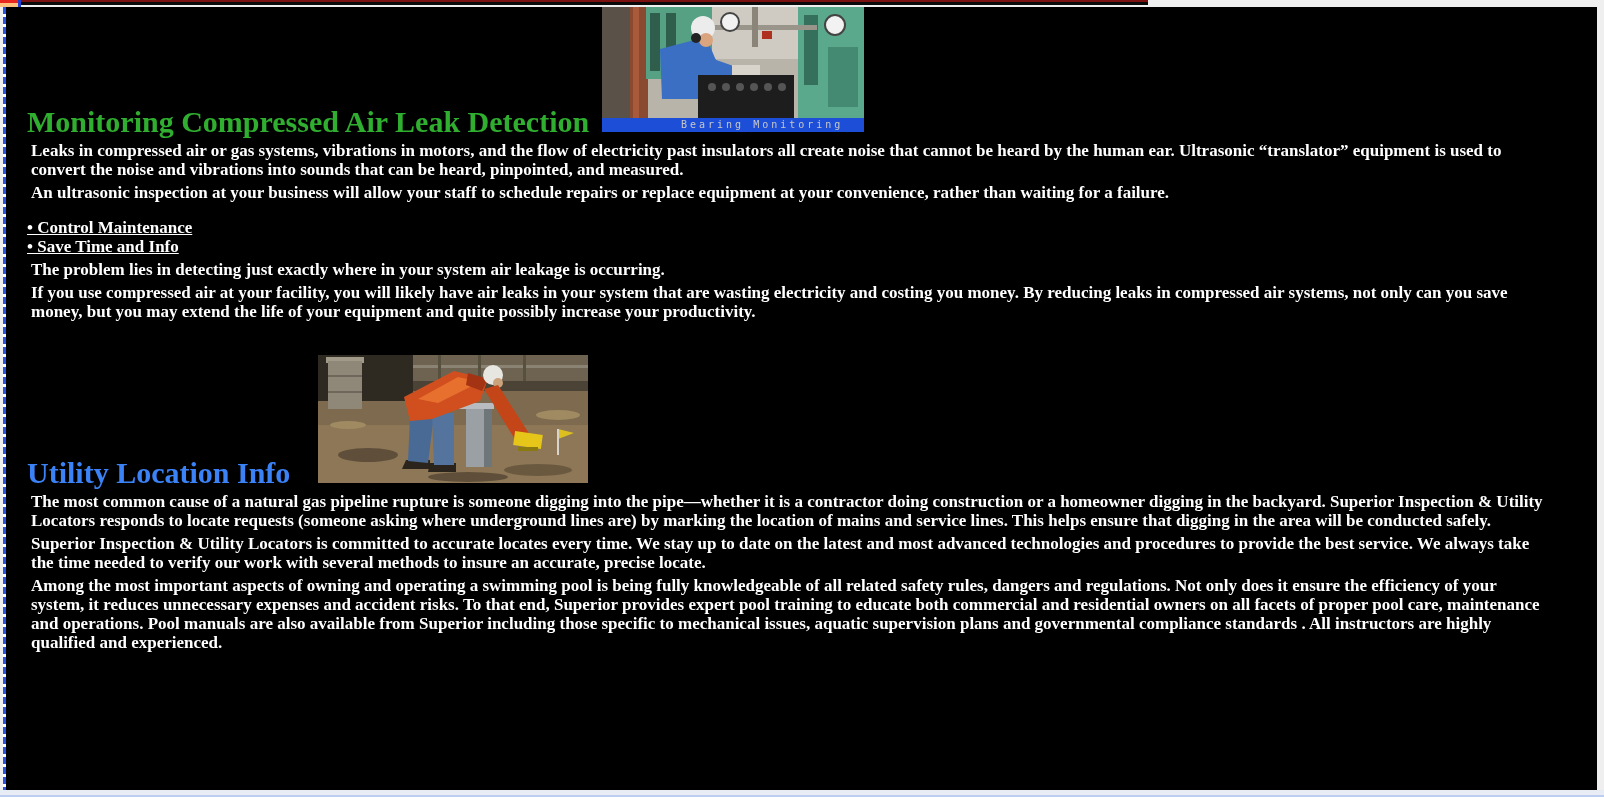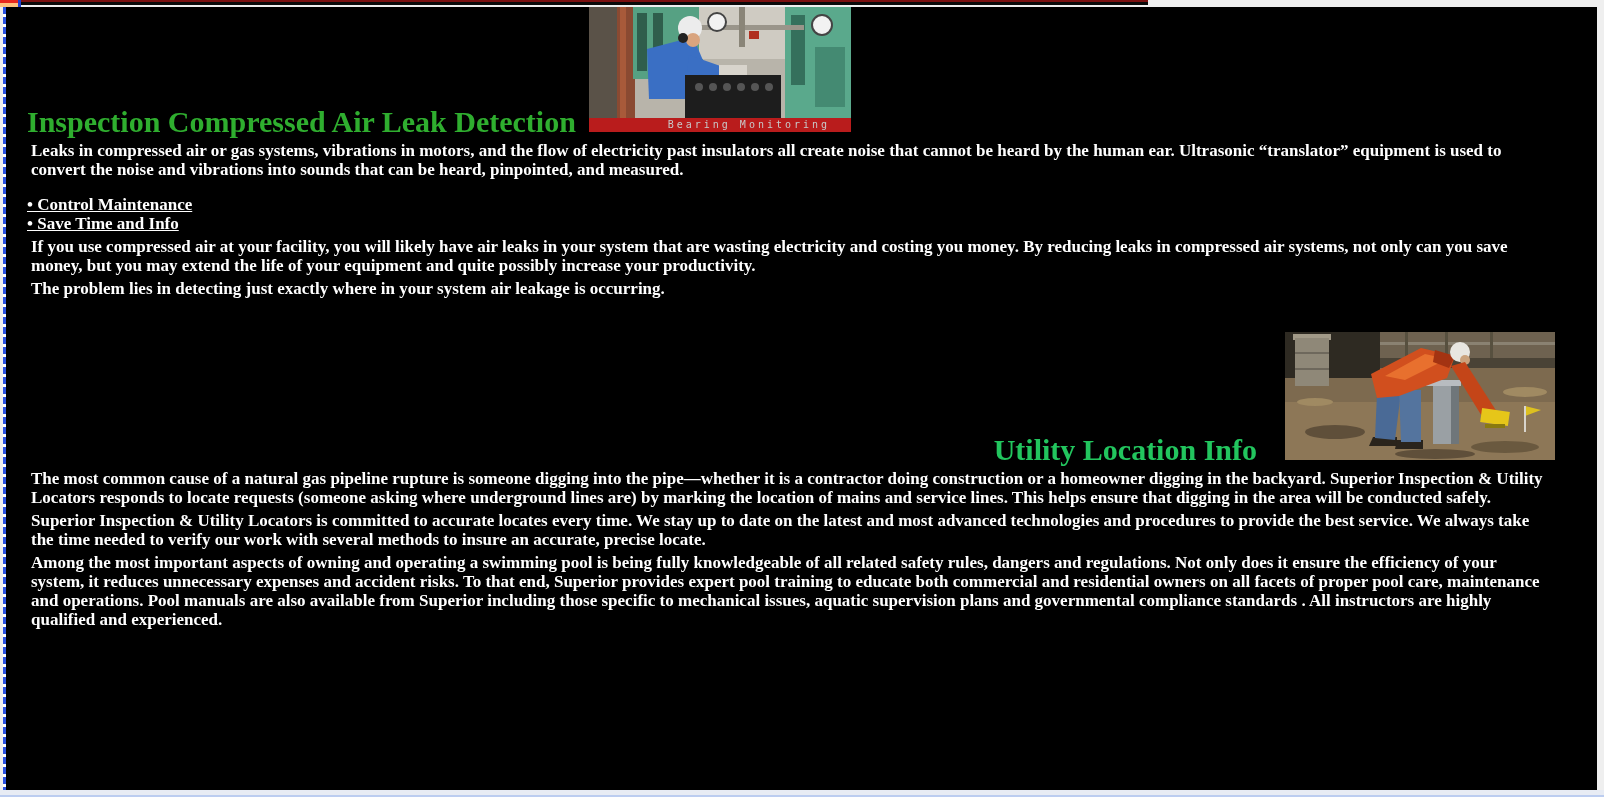--- a/index.html
+++ b/index.html
@@ -35,29 +35,29 @@
     background:repeating-linear-gradient(to bottom,#2b52e0 0 7px,#ffffff 7px 10px);
   }
 
   
   .right-strip { position:absolute; top:0; right:0; width:7px; height:797px; background:#efefef; }
   .bottom-strip { position:absolute; bottom:0; left:0; width:1604px; height:7px; background:#e8ecf4; }
   .bottom-blue-line { position:absolute; bottom:0; left:0; width:1604px; height:2px; background:#bccdf0; }
 
   h1.heading { font-size:30px; line-height:30px; font-weight:bold; white-space:nowrap; }
   .green { color:#2fae2f; }
-  .red { color:#22c55e;text-align:right; }
+  .red { color:#3b82f6; }
 
   .photo { display:inline-block; vertical-align:baseline; position:relative; }
   .photo1 { width:262px; height:125px; margin-left:13px; }
   .photo2 { width:270px; height:128px; margin-left:28px; }
   .photo svg { display:block; width:100%; height:100%; }
   .photo-caption {
     position:absolute; left:0; right:0; bottom:0; height:14px;
-    background:#b91c1c; color:#c8c8c8;
+    background:#1d4ed8; color:#c8c8c8;
     font-family:"DejaVu Sans Mono","Liberation Mono",monospace;
     font-size:10px; line-height:14px; font-weight:normal;
     letter-spacing:3px; text-align:center; padding-left:58px;
     white-space:nowrap; overflow:hidden;
   }
 
   p.body-par { margin:4px; }
   .mt-p1 { margin-top:20px; }
   .mt-p2 { margin-top:22px; }
   .bullets { margin-top:16px;text-decoration:underline; }
@@ -78,21 +78,21 @@
   <div class="corner-orange"></div>
   <div class="corner-blue"></div>
 </div>
 
 <div class="right-strip"></div>
 
 <div class="content">
   <div class="left-dash"></div>
 
   <h1 class="heading green">
-    <span>Inspection Compressed Air Leak Detection</span><span class="photo photo1">
+    <span>Monitoring Compressed Air Leak Detection</span><span class="photo photo1">
       <svg viewBox="0 0 262 125" preserveAspectRatio="none">
         <rect x="0" y="0" width="262" height="125" fill="#b8b4aa"></rect>
         <rect x="0" y="0" width="30" height="112" fill="#5a5248"></rect>
         <rect x="28" y="0" width="18" height="112" fill="#8a4a32"></rect>
         <rect x="31" y="0" width="6" height="112" fill="#a85a3a"></rect>
         <rect x="44" y="0" width="70" height="72" fill="#56a183"></rect>
         <rect x="48" y="6" width="10" height="58" fill="#2f5e4c"></rect>
         <rect x="64" y="6" width="10" height="58" fill="#2f5e4c"></rect>
         <rect x="110" y="0" width="90" height="52" fill="#cfcbc2"></rect>
         <rect x="196" y="0" width="66" height="112" fill="#5aa98c"></rect>
@@ -116,28 +116,29 @@
         <circle cx="166" cy="80" r="4" fill="#555555"></circle>
         <circle cx="180" cy="80" r="4" fill="#555555"></circle>
         <rect x="130" y="58" width="28" height="10" fill="#d8d4cc"></rect>
         <rect x="0" y="112" width="262" height="13" fill="#2e2e2e"></rect>
       </svg>
       <span class="photo-caption">Bearing Monitoring</span>
     </span>
   </h1>
 
   <p class="body-par mt-p1">Leaks in compressed air or gas systems, vibrations in motors, and the flow of electricity past insulators all create noise that cannot be heard by the human ear. Ultrasonic “translator” equipment is used to convert the noise and vibrations into sounds that can be heard, pinpointed, and measured.</p>
+  <p class="body-par mt-p2">An ultrasonic inspection at your business will allow your staff to schedule repairs or replace equipment at your convenience, rather than waiting for a failure.</p>
 
   <div class="bullets">
     <p class="bullet-line">• Control Maintenance</p>
     <p class="bullet-line">• Save Time and Info</p>
   </div>
 
+  <p class="body-par">The problem lies in detecting just exactly where in your system air leakage is occurring.</p>
   <p class="body-par">If you use compressed air at your facility, you will likely have air leaks in your system that are wasting electricity and costing you money. By reducing leaks in compressed air systems, not only can you save money, but you may extend the life of your equipment and quite possibly increase your productivity.</p>
-  <p class="body-par">The problem lies in detecting just exactly where in your system air leakage is occurring.</p>
 
   <h1 class="heading red h2-gap">
     <span>Utility Location Info</span><span class="photo photo2">
       <svg viewBox="0 0 270 128" preserveAspectRatio="none">
         <rect x="0" y="0" width="270" height="128" fill="#7d6a4f"></rect>
         <rect x="0" y="70" width="270" height="58" fill="#8d7757"></rect>
         <rect x="0" y="0" width="270" height="36" fill="#4a4336"></rect>
         <rect x="0" y="0" width="95" height="46" fill="#2e2a22"></rect>
         <rect x="95" y="0" width="175" height="26" fill="#6e6250"></rect>
         <rect x="95" y="10" width="175" height="3" fill="#8a8272"></rect>

